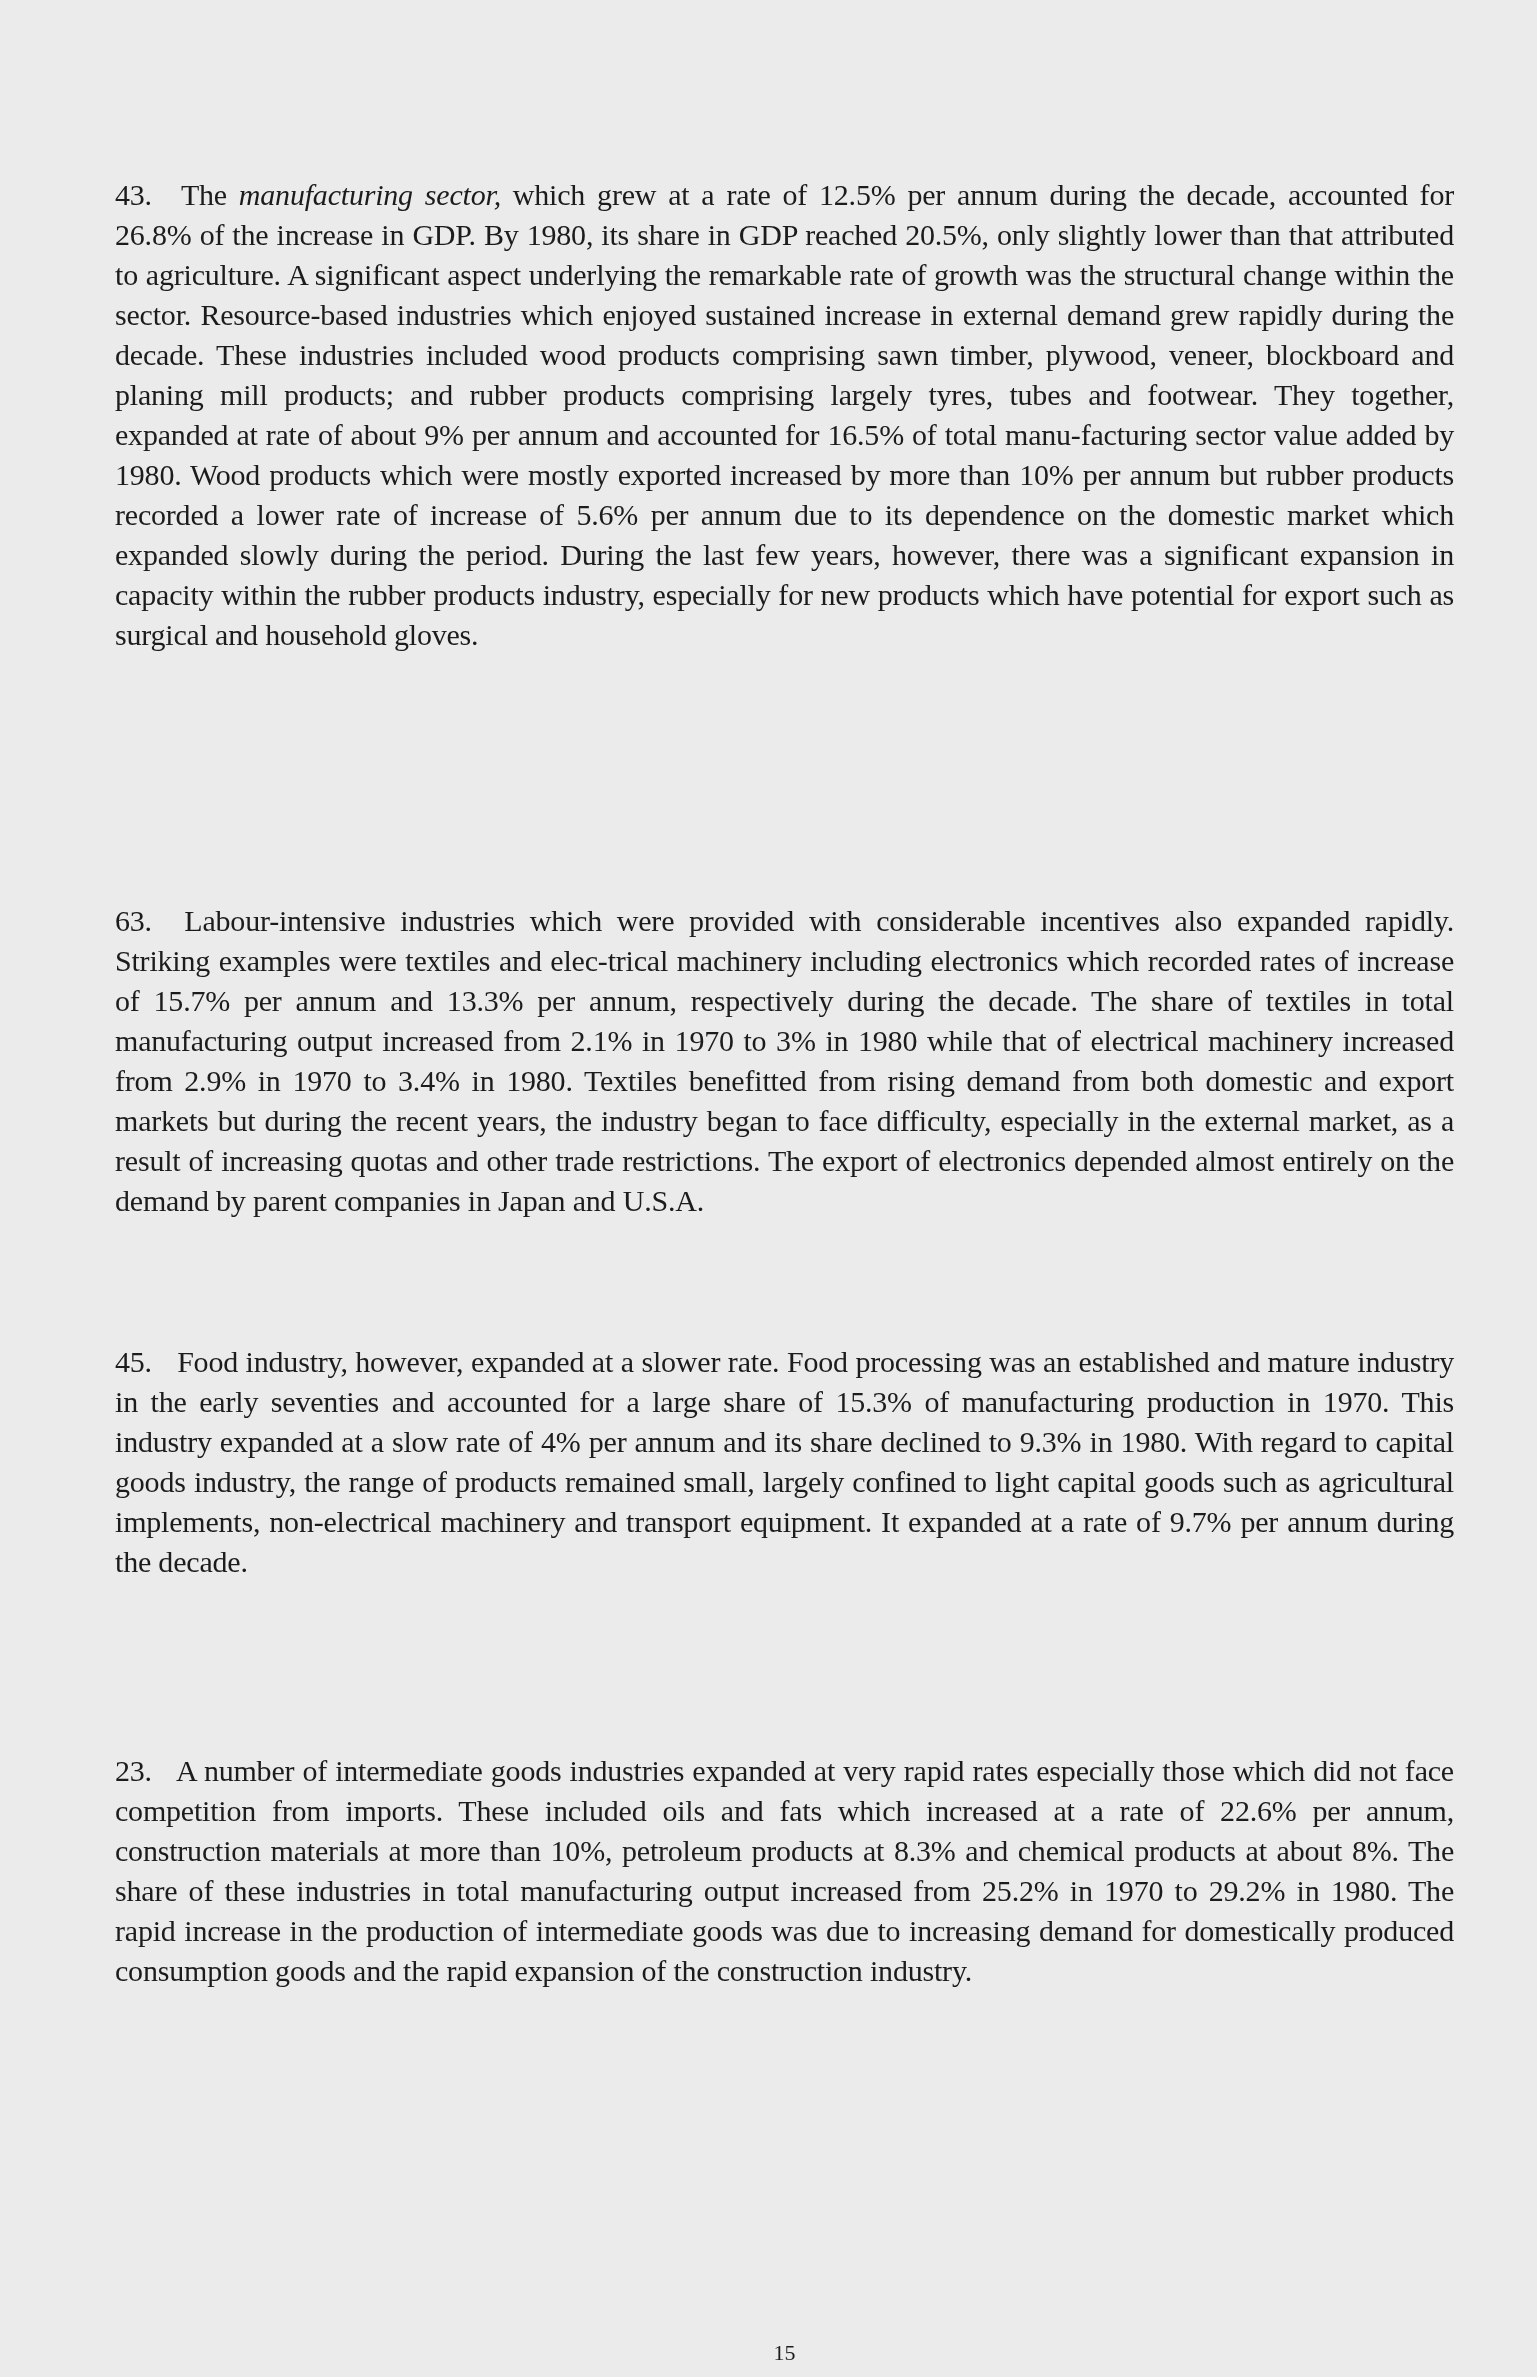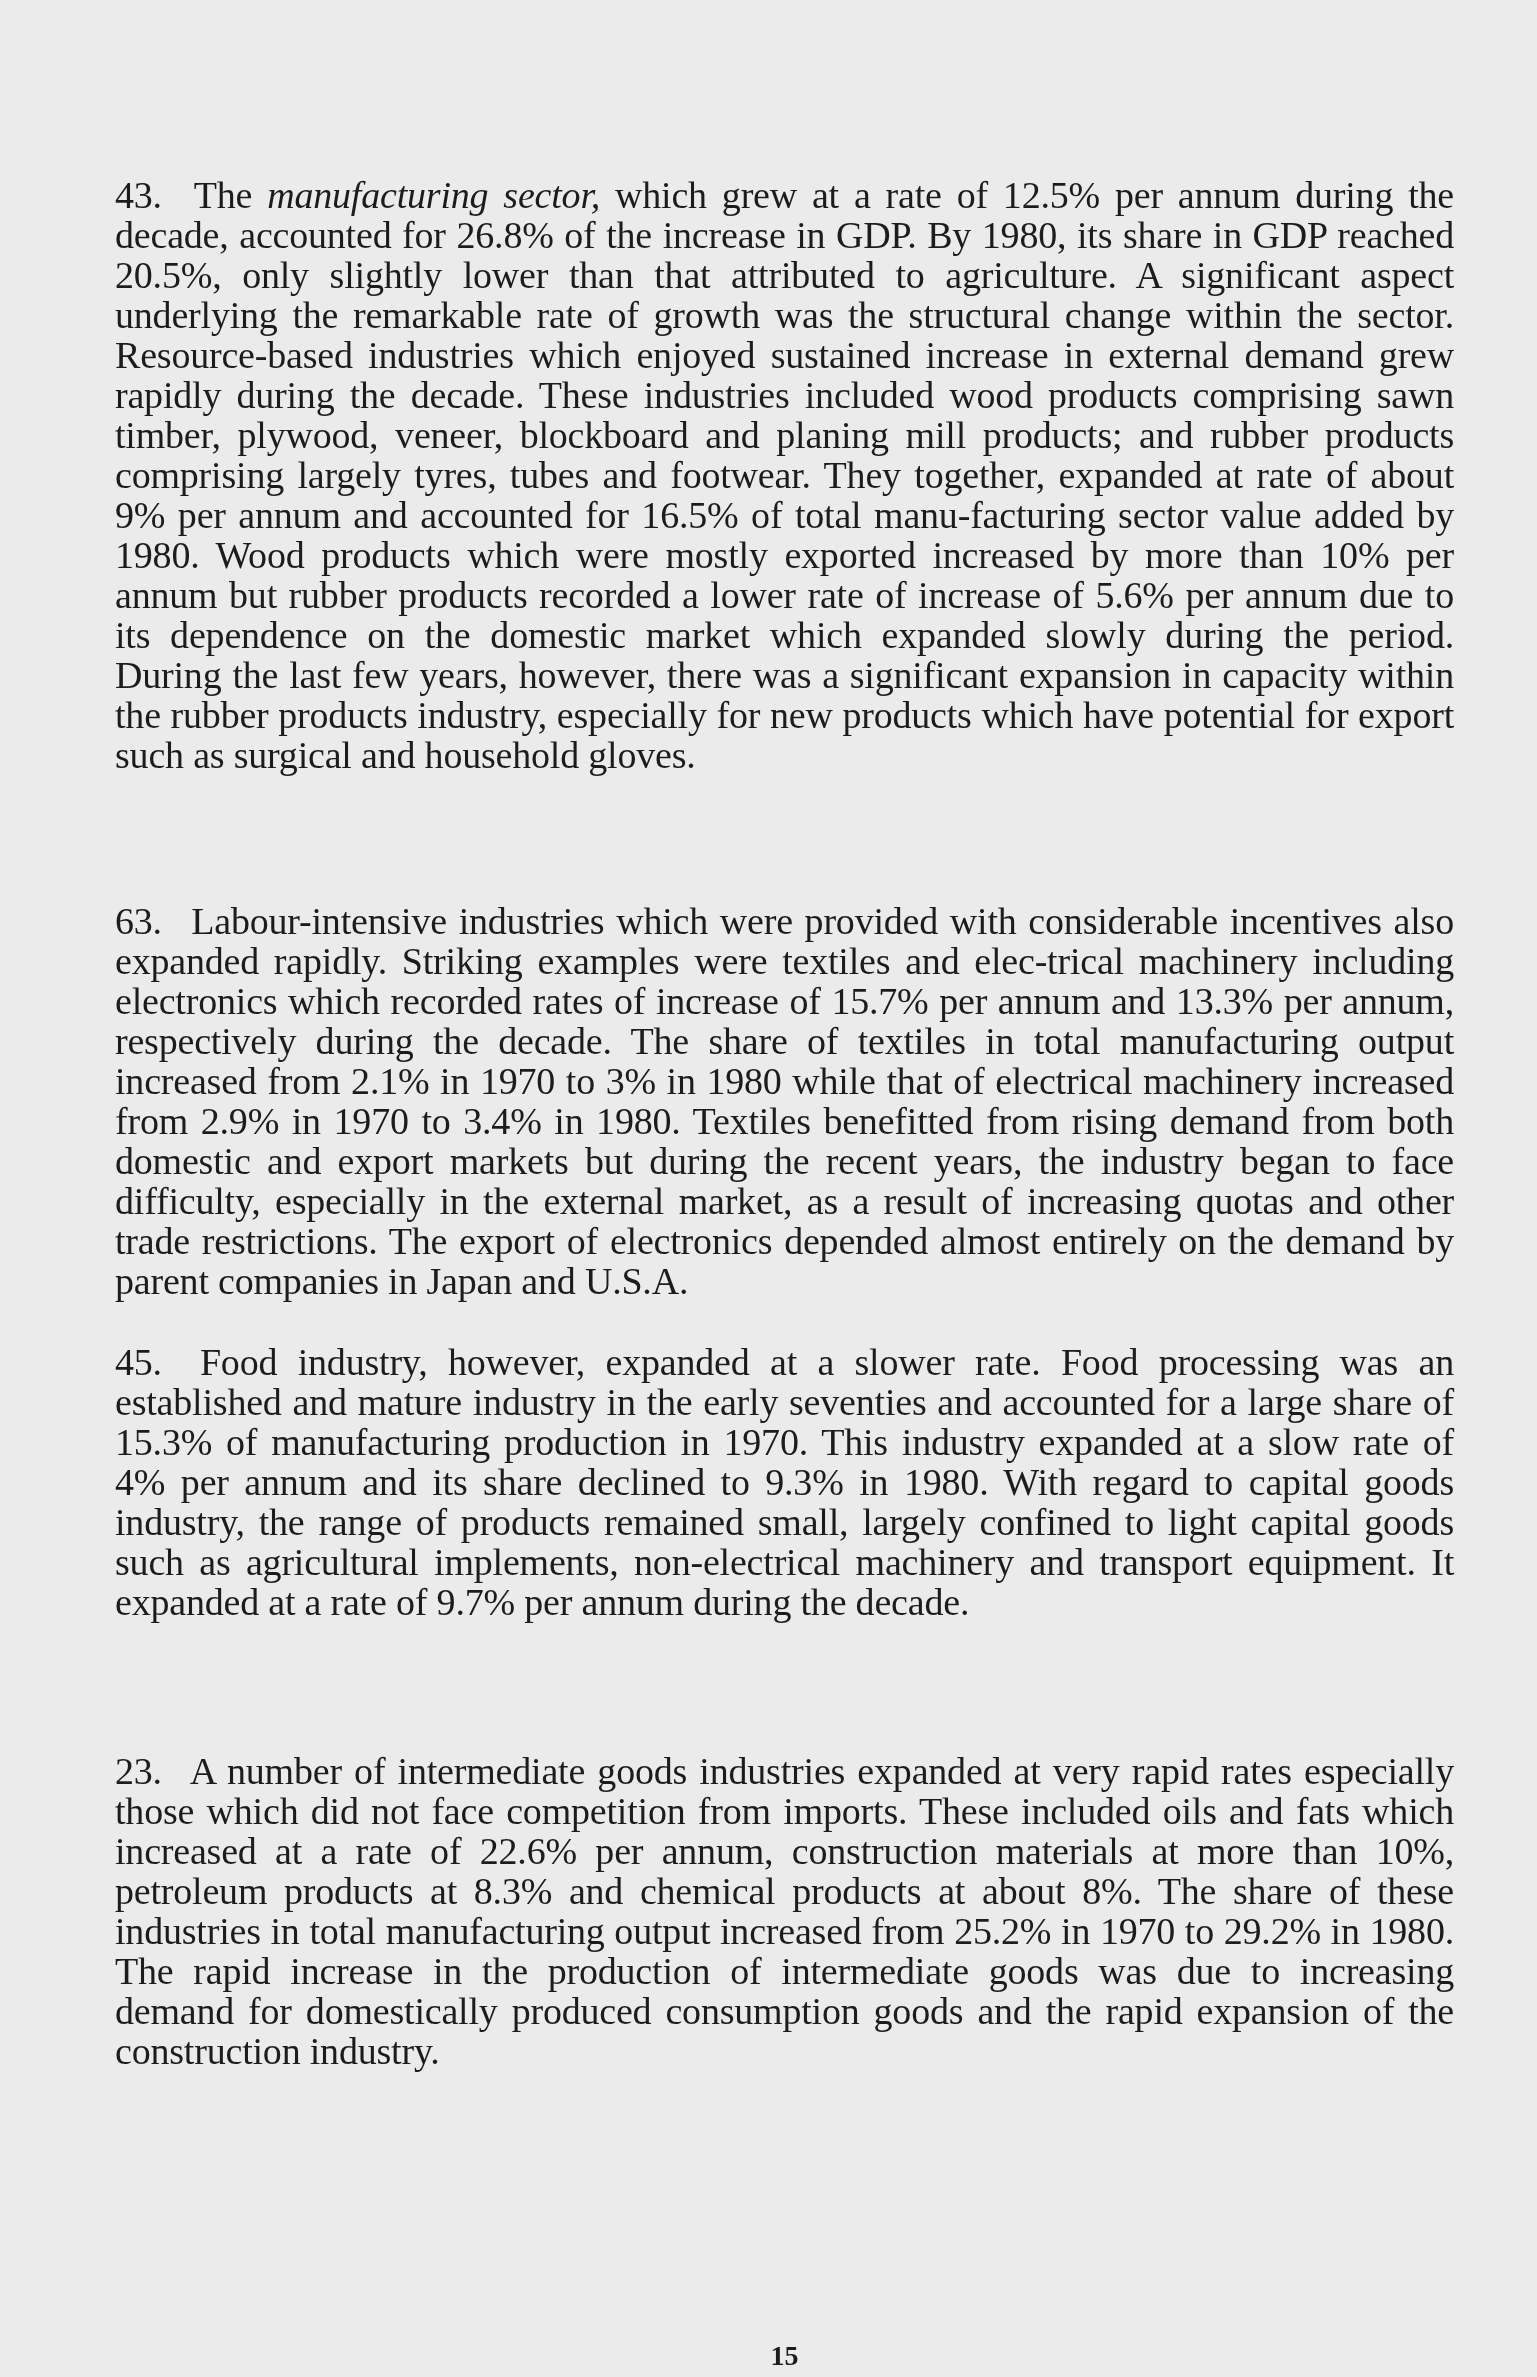--- a/index.html
+++ b/index.html
@@ -15,41 +15,41 @@
       font-family: "Liberation Serif", "DejaVu Serif", serif;
       color: #1c1c1c;
     }
     .page {
       position: absolute;
       left: 115px;
       top: 175px;
       width: 1339px;
     }
     .para {
-      font-size: 38px;
+      font-size: 30px;
       line-height: 40px;
       text-align: justify;
       margin: 0;
       letter-spacing: -0.2px;
     }
     .para .num {
       margin-right: 17.6px;
     }
     #p43 { position: absolute; top: 0; }
     #p44 { position: absolute; top: 726px; }
     #p45 { position: absolute; top: 1167px; }
     #p46 { position: absolute; top: 1576px; }
     .page-number {
       position: absolute;
       left: 0;
       width: 100%;
       top: 2165px;
       text-align: center;
-      font-size: 28px;
-      font-weight: bold;
+      font-size: 22px;
+      font-weight: normal;
       color: #1c1c1c;
     }
   </style>
 </head>
 <body>
 
 <div class="page">
 
   <p class="para" id="p43">
     <span class="num">43.</span>

